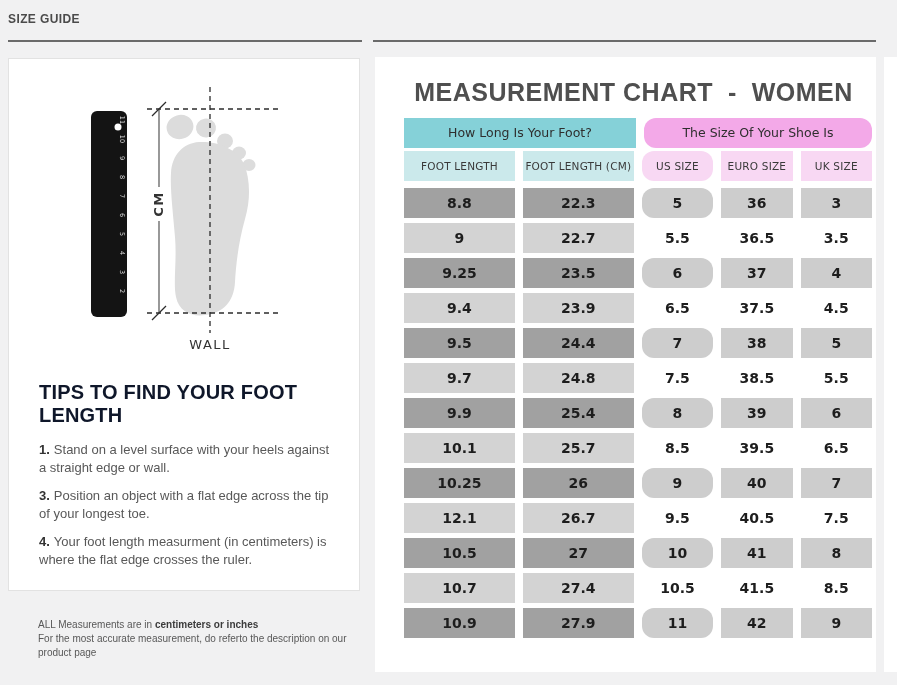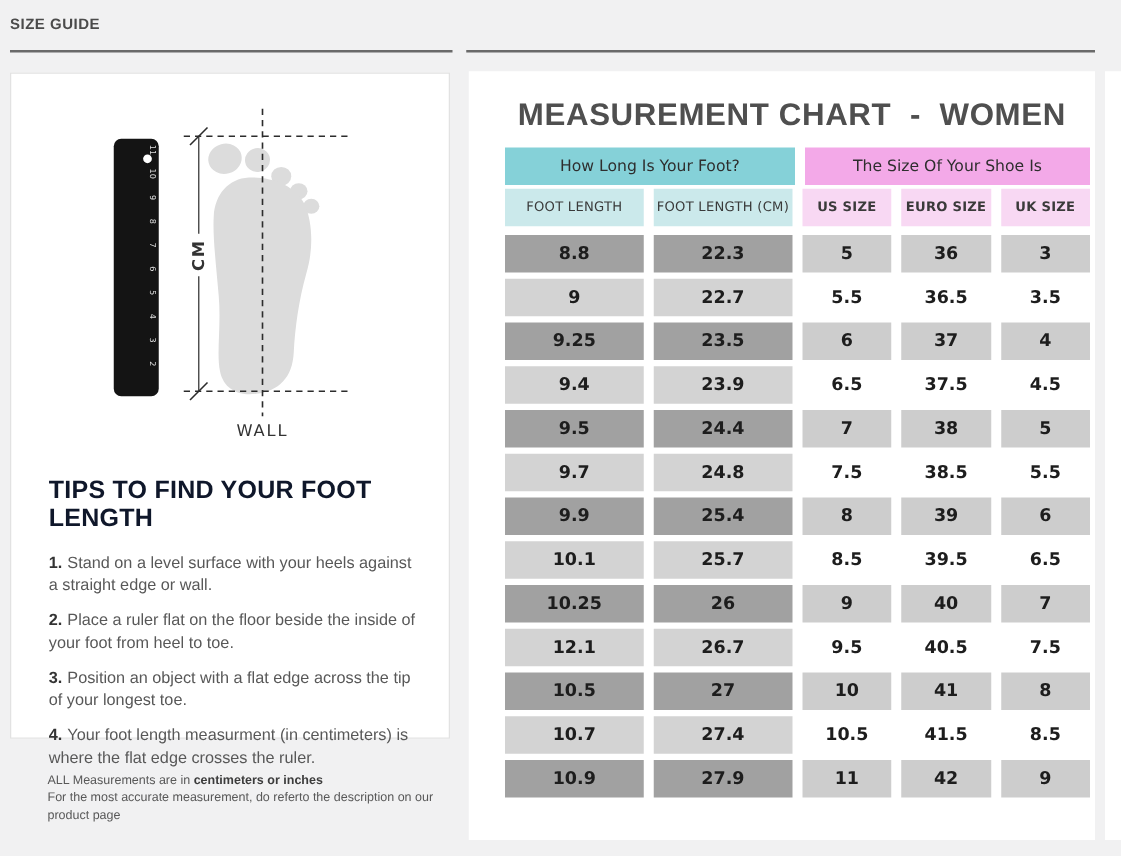--- a/index.html
+++ b/index.html
@@ -35,31 +35,31 @@
   .right-sliver{position:absolute; left:884px; top:57px; width:13px; height:615px; background:#fff;}
 
   .chart-title{margin-top:21px; text-align:center; font-size:25px; font-weight:bold;
     color:#4f4f4f; letter-spacing:.5px; white-space:pre;}
 
   .table{margin:11px 4px 0 13px;}
   .group-row,.sub-row,.trow{display:flex; gap:8px;}
   .group-row{margin-bottom:3px;}
   .sub-row{margin-bottom:7px;}
   .trow{margin-bottom:5px;}
-  .gap-l{margin-left:0;}
+  .gap-l{margin-left:0;border-radius:12px;}
 
   .gh,.sh,.cell{height:30px; line-height:30px; text-align:center;}
   .gh{font-family:"DejaVu Sans", sans-serif; font-size:12.5px; color:#2e2e2e;}
   .gh-teal{width:240px; background:var(--teal);}
   .gh-pink{width:236px; background:var(--pink);}
   .sh{font-family:"DejaVu Sans", sans-serif; font-size:10.5px; color:#3a3a3a; letter-spacing:.2px;}
   .sh-teal{background:var(--tealLight);}
   .sh-pink{background:var(--pinkLight);}
   .w-wide{width:118px;}
-  .w-narrow{width:76px;font-weight:bold;}
+  .w-narrow{width:76px;}
   .cell{font-family:"DejaVu Sans", sans-serif; font-size:14px; font-weight:bold; color:var(--ink);}
   .trow:nth-child(odd) .cfoot{background:var(--cellDark);}
   .trow:nth-child(odd) .csize{background:var(--cellLight);}
   .trow:nth-child(even) .cfoot{background:var(--cellMid);}
   .trow:nth-child(even) .csize{background:#fff;}
 
   .svg-label{font-family:"DejaVu Sans", sans-serif; font-size:13px; fill:#333; letter-spacing:1.5px;}
   .rnum{font-family:"DejaVu Sans", sans-serif; font-size:6.5px; fill:#ddd; text-anchor:middle;}
 </style>
 </head>
@@ -129,23 +129,20 @@
   </svg>
 
   <div class="tips">
     <div class="tips-heading">TIPS TO FIND YOUR FOOT LENGTH</div>
     <div class="tips-list">
 
     <div class="tip">
         <b>1.</b><span>Stand on a level surface with your heels against a straight edge or wall.</span>
       </div>
         <div class="tip">
-        <b>2.</b><span>Place a ruler flat on the floor beside the inside of your foot from heel to toe.</span>
-      </div>
-        <div class="tip">
         <b>3.</b><span>Position an object with a flat edge across the tip of your longest toe.</span>
       </div>
         <div class="tip">
         <b>4.</b><span>Your foot length measurment (in centimeters) is where the flat edge crosses the ruler.</span>
       </div>
       </div>
   </div>
 </div>
 
 <div class="footnote">

